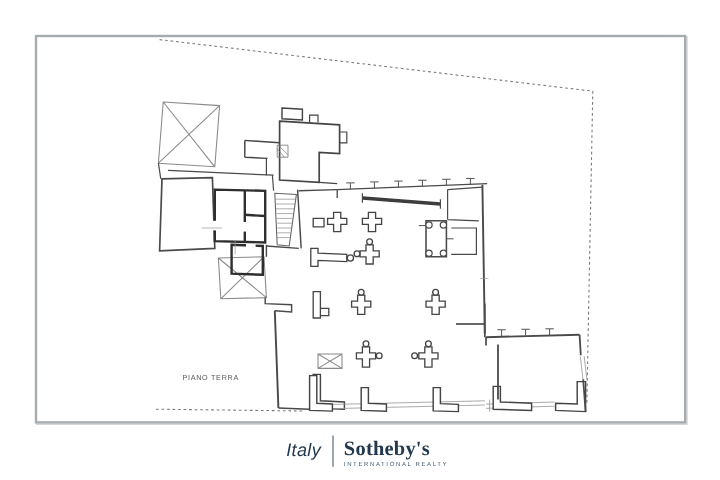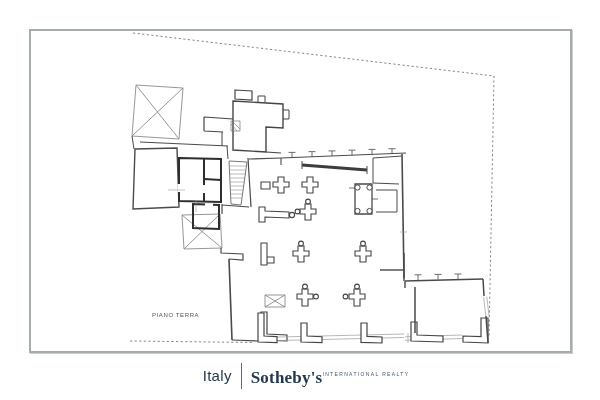--- a/index.html
+++ b/index.html
@@ -13,24 +13,24 @@
     box-shadow:1px 1px 0 #caccce;
   }
   .plan-svg{position:absolute;left:0;top:0;width:600px;height:400px;}
   .footer{
     position:absolute;left:0;top:358px;width:600px;height:38px;
     display:flex;justify-content:center;align-items:center;
     transform:translateX(6px);
   }
   .country{
     font-family:"Liberation Sans",sans-serif;font-size:15px;font-weight:400;
-    color:#22384e;letter-spacing:.3px;padding-bottom:4px;
+    color:#22384e;letter-spacing:.3px;padding-bottom:4px;font-style:italic;
   }
   .divider{width:1px;height:26px;background:#5a6d80;margin:0 9px 2px 9px;}
-  .brandblock{display:flex;align-items:flex-start;}
+  .brandblock{display:flex;flex-direction:column;align-items:flex-start;}
   .brand{
     font-family:"Liberation Serif",serif;font-weight:700;font-size:17px;
     color:#22384e;letter-spacing:.2px;line-height:17px;
   }
   .tagline{
     font-family:"Liberation Sans",sans-serif;font-size:5px;color:#44596d;
     letter-spacing:1.35px;margin-top:2px;
   }
 </style>
 </head>

